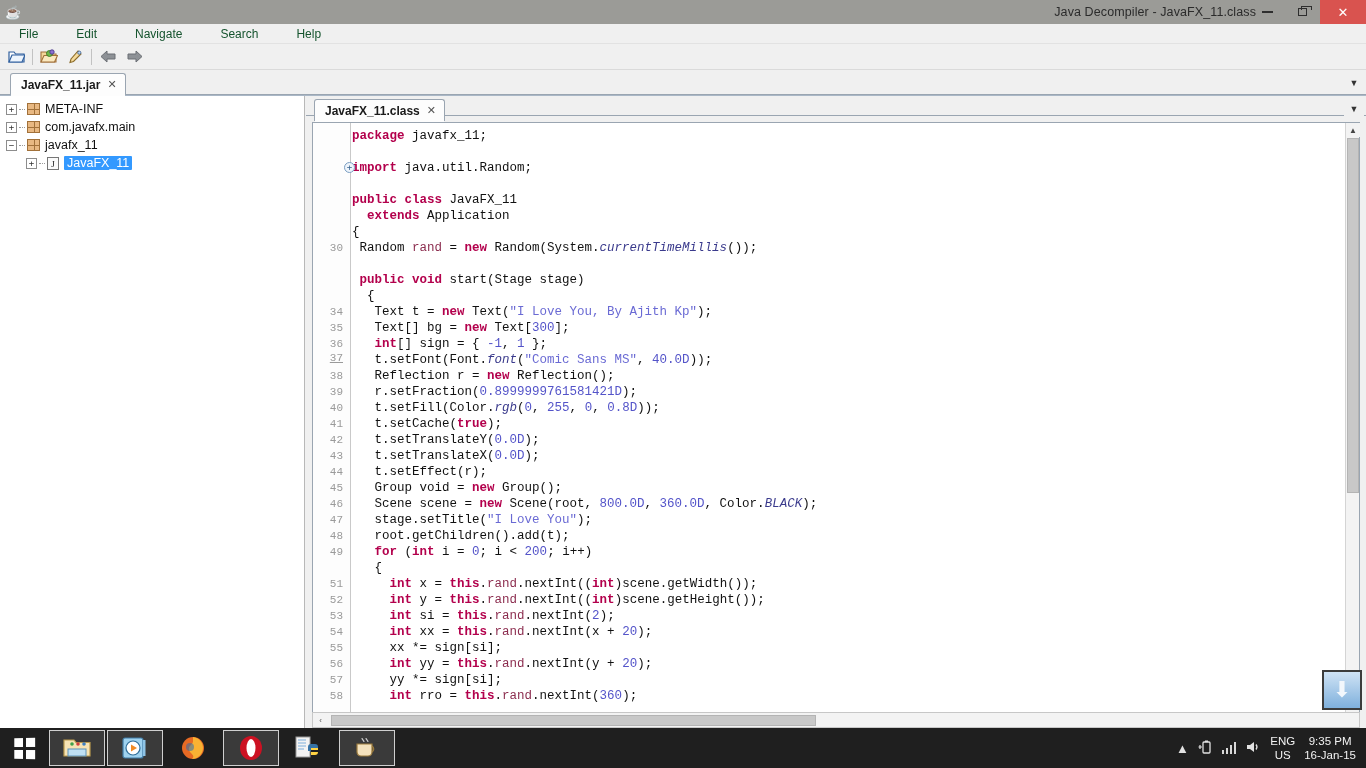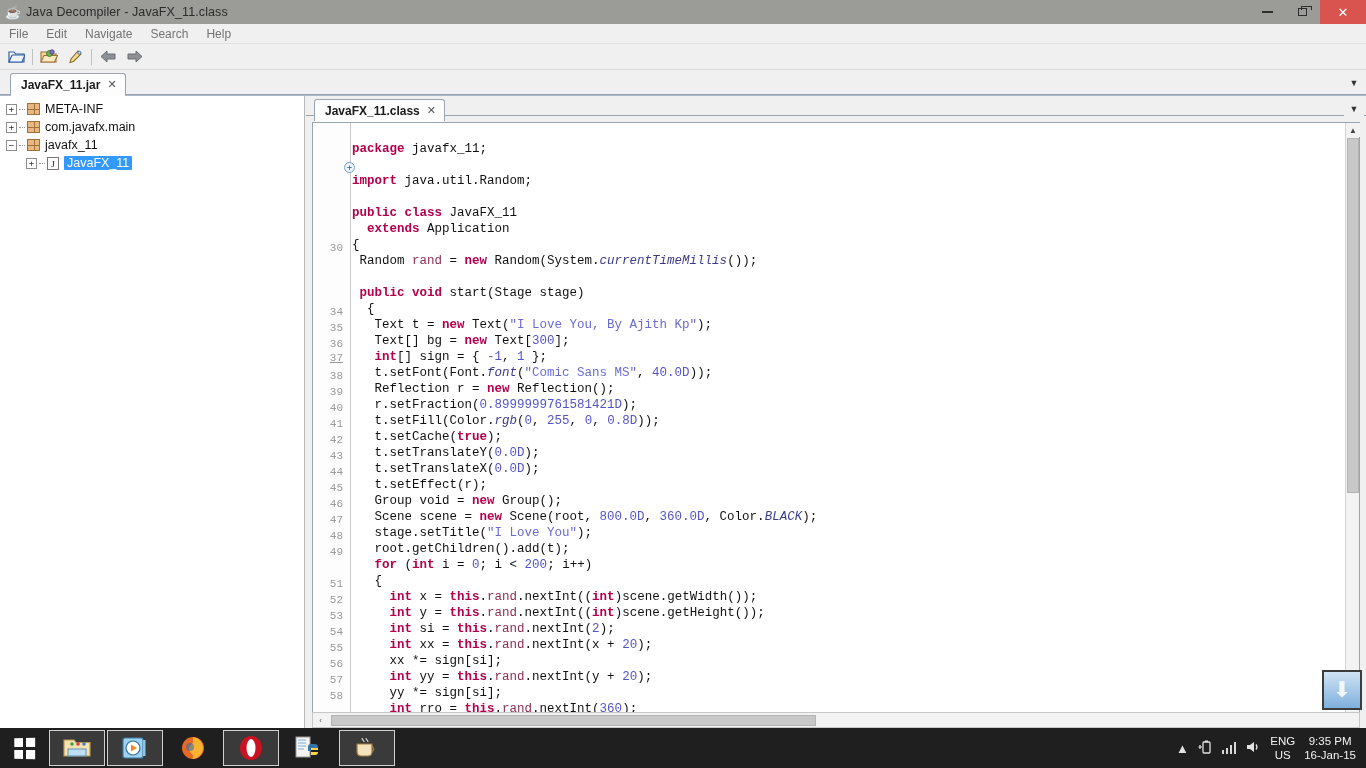--- a/index.html
+++ b/index.html
@@ -13,21 +13,21 @@
   
   .titlebar {
     position:absolute; left:0; top:0; width:1366px; height:24px;
     background:#9b9b97; display:flex; align-items:center;
   }
   .tb-icon {
     width:26px; height:24px; display:flex; align-items:center; justify-content:center;
   }
   .cup-glyph { font-size:13px; line-height:1; color:#f3ead8; }
   .tb-title {
-    flex:1; text-align:left; font-size:12.5px; color:#2b2b2b;
+    flex:1; text-align:right; font-size:12.5px; color:#2b2b2b;
     letter-spacing:.1px; padding-right:110px;
   }
   .tb-buttons { position:absolute; right:0; top:0; display:flex; height:24px; }
   .tb-btn {
     width:35px; height:24px; display:flex; align-items:center; justify-content:center;
     color:#2e2e2e; font-size:11px;
   }
   .tb-btn.close { width:46px; background:#d9534f; color:#fff; font-size:13px; }
   .min-bar { width:11px; height:1.5px; background:#2e2e2e; }
   .restore-sq {
@@ -38,21 +38,21 @@
     border:1.4px solid #2e2e2e; border-bottom:none;
   }
 
   
   .menubar {
     position:absolute; left:0; top:24px; width:1366px; height:20px;
     background:#f0f0f0; display:flex; align-items:center;
     border-bottom:1px solid #e2e2e2;
   }
   .menu-item {
-    padding:0 9px; font-size:12px; color:#737373; line-height:20px; height:20px;
+    padding:0 19px; font-size:12px; color:#14532d; line-height:20px; height:20px;
   }
 
   
   .toolbar {
     position:absolute; left:0; top:44px; width:1366px; height:26px;
     background:#f0f0f0; display:flex; align-items:center; padding-left:3px;
     border-bottom:1px solid #dadada;
   }
   .tool-btn {
     width:26px; height:24px; display:flex; align-items:center; justify-content:center;
@@ -143,21 +143,21 @@
   .codewrap {
     position:absolute; left:6px; top:26px; width:1048px; height:606px;
     background:#ffffff; border:1px solid #9aa5b1;
   }
   .gutter {
     position:absolute; left:0; top:0; width:38px; height:100%;
     background:#fdfdfd; border-right:1px solid #c9c9c9;
   }
   .code {
     position:absolute; left:39px; top:0; right:14px; height:100%;
-    overflow:hidden; padding-top:18px;
+    overflow:hidden; padding-top:5px;
   }
   .line {
     display:flex; align-items:flex-start; height:16px;
     font-family:"Liberation Mono", monospace; font-size:12.5px; line-height:16px;
     white-space:pre; color:#111;
   }
   .lineno {
     position:absolute; left:0; width:30px; text-align:right;
     font-family:"Liberation Mono", monospace; font-size:11px; line-height:16px;
     color:#9a9a9a;

